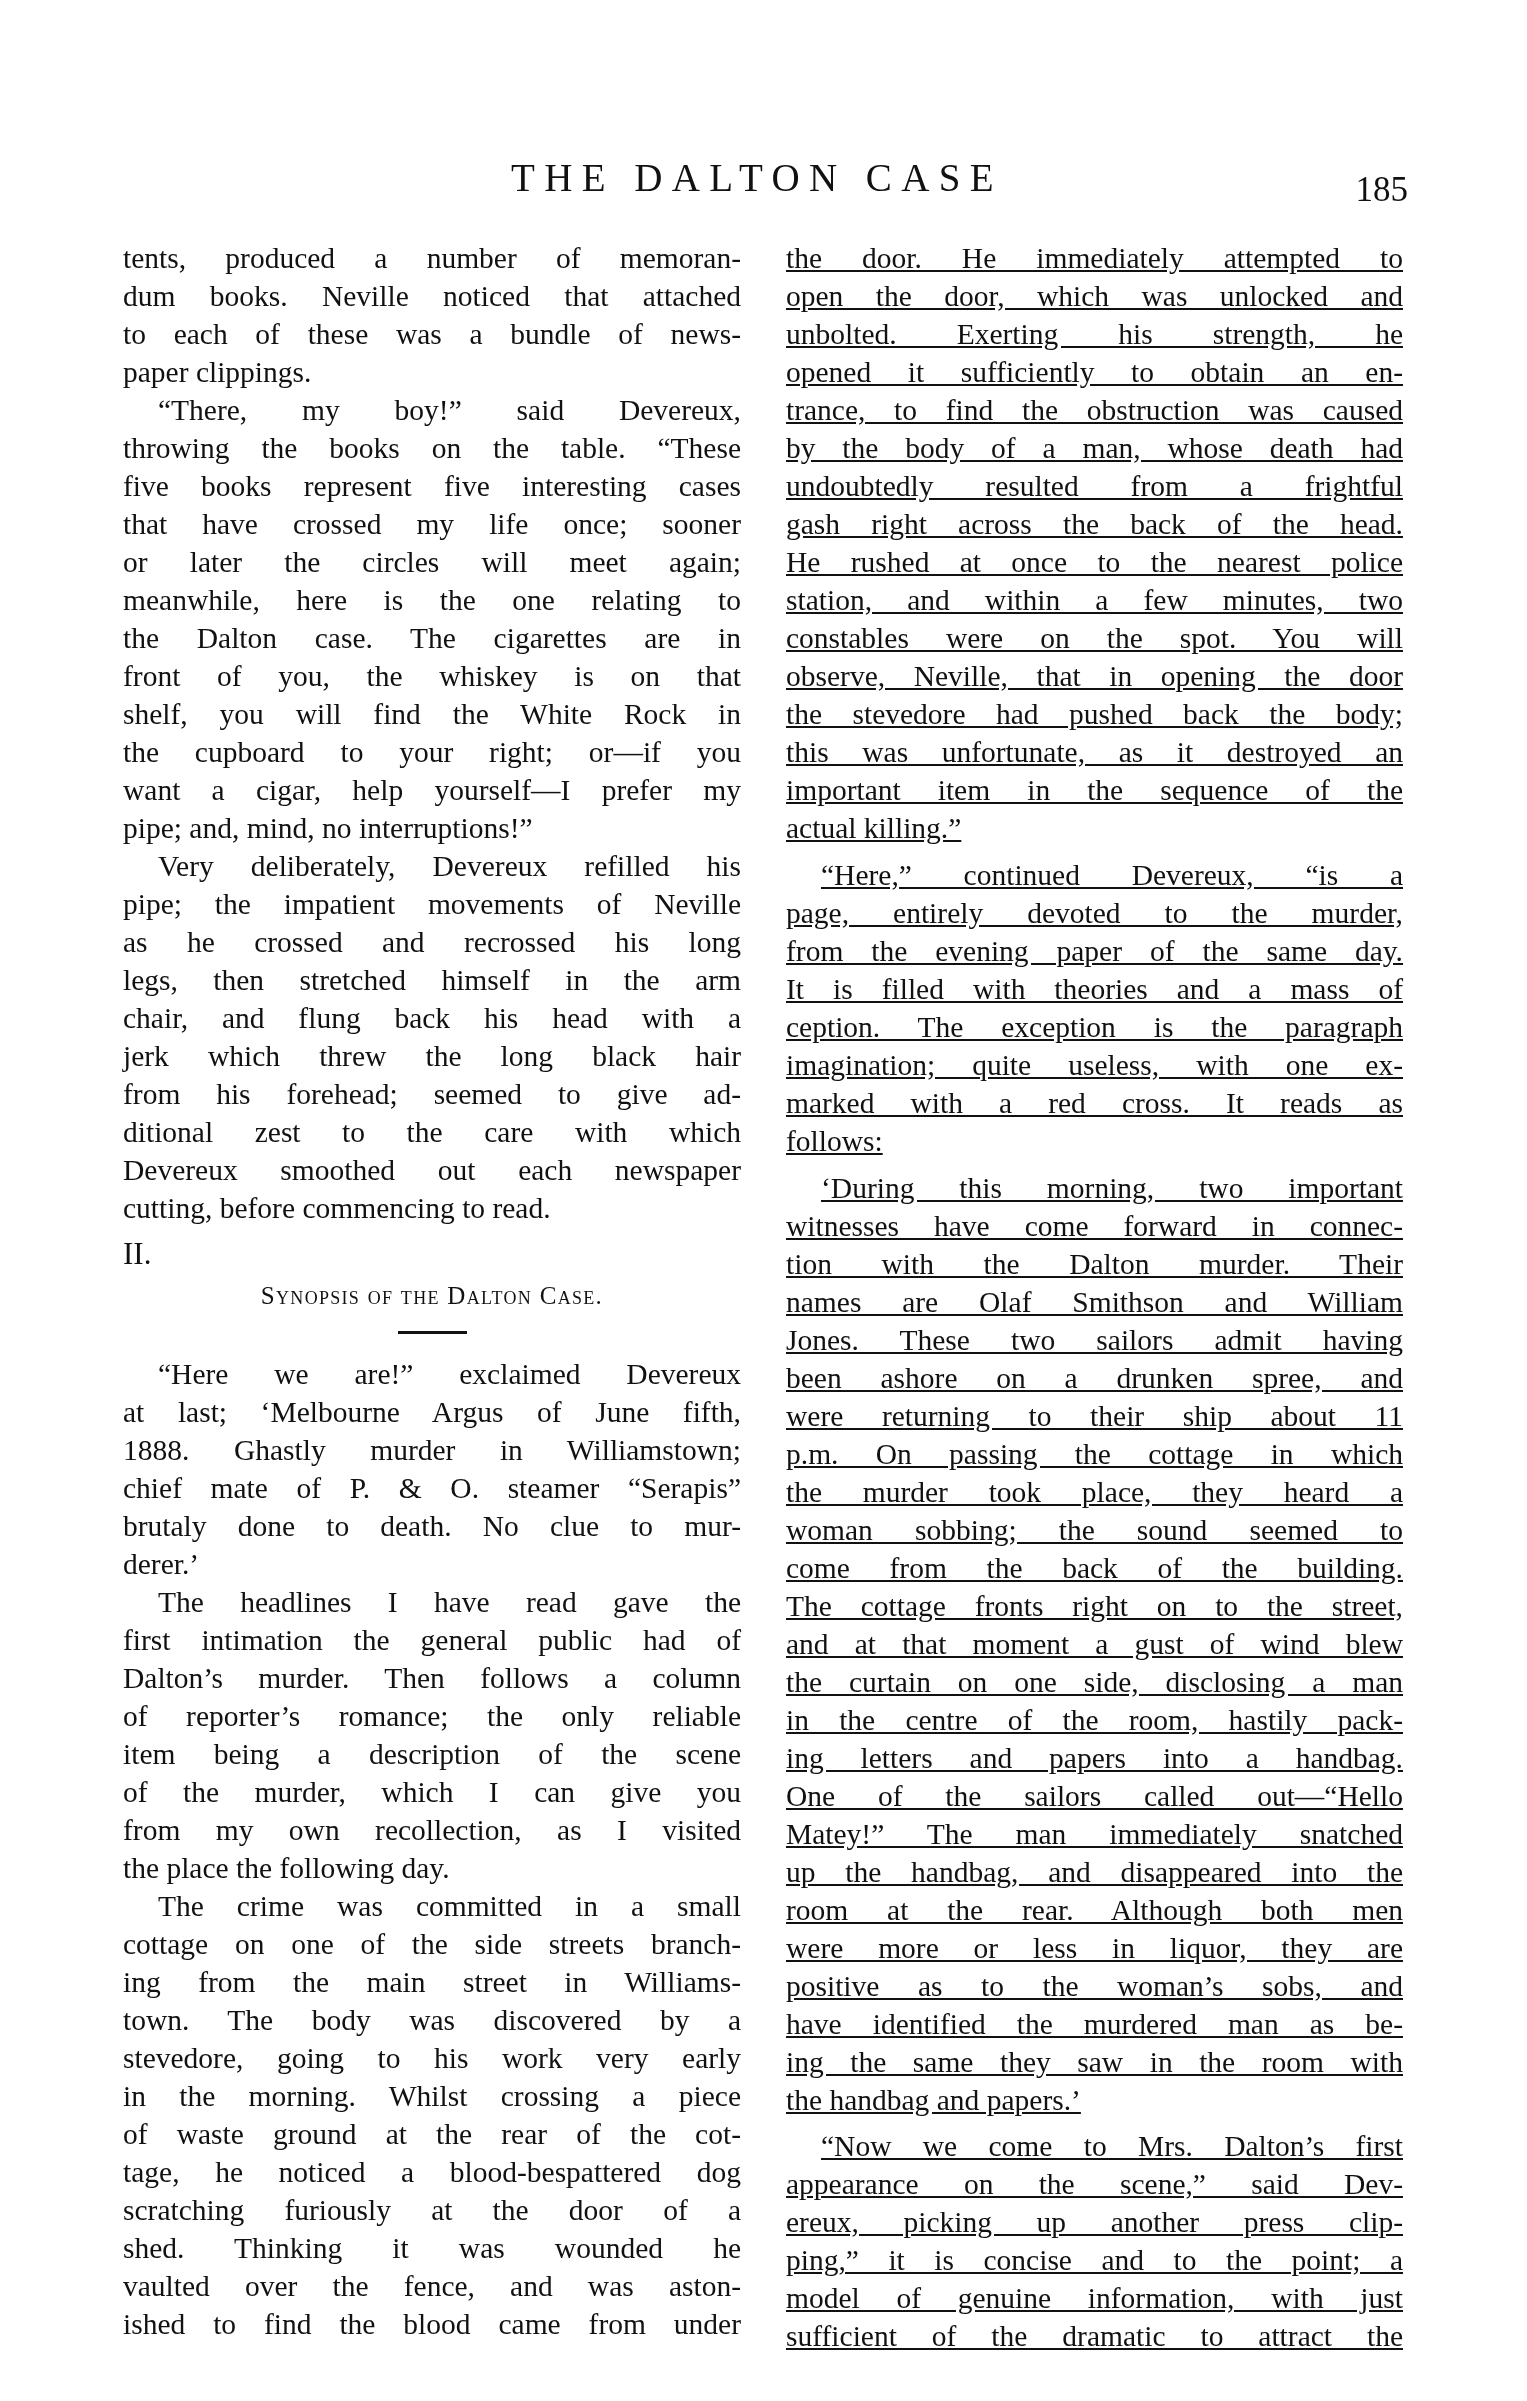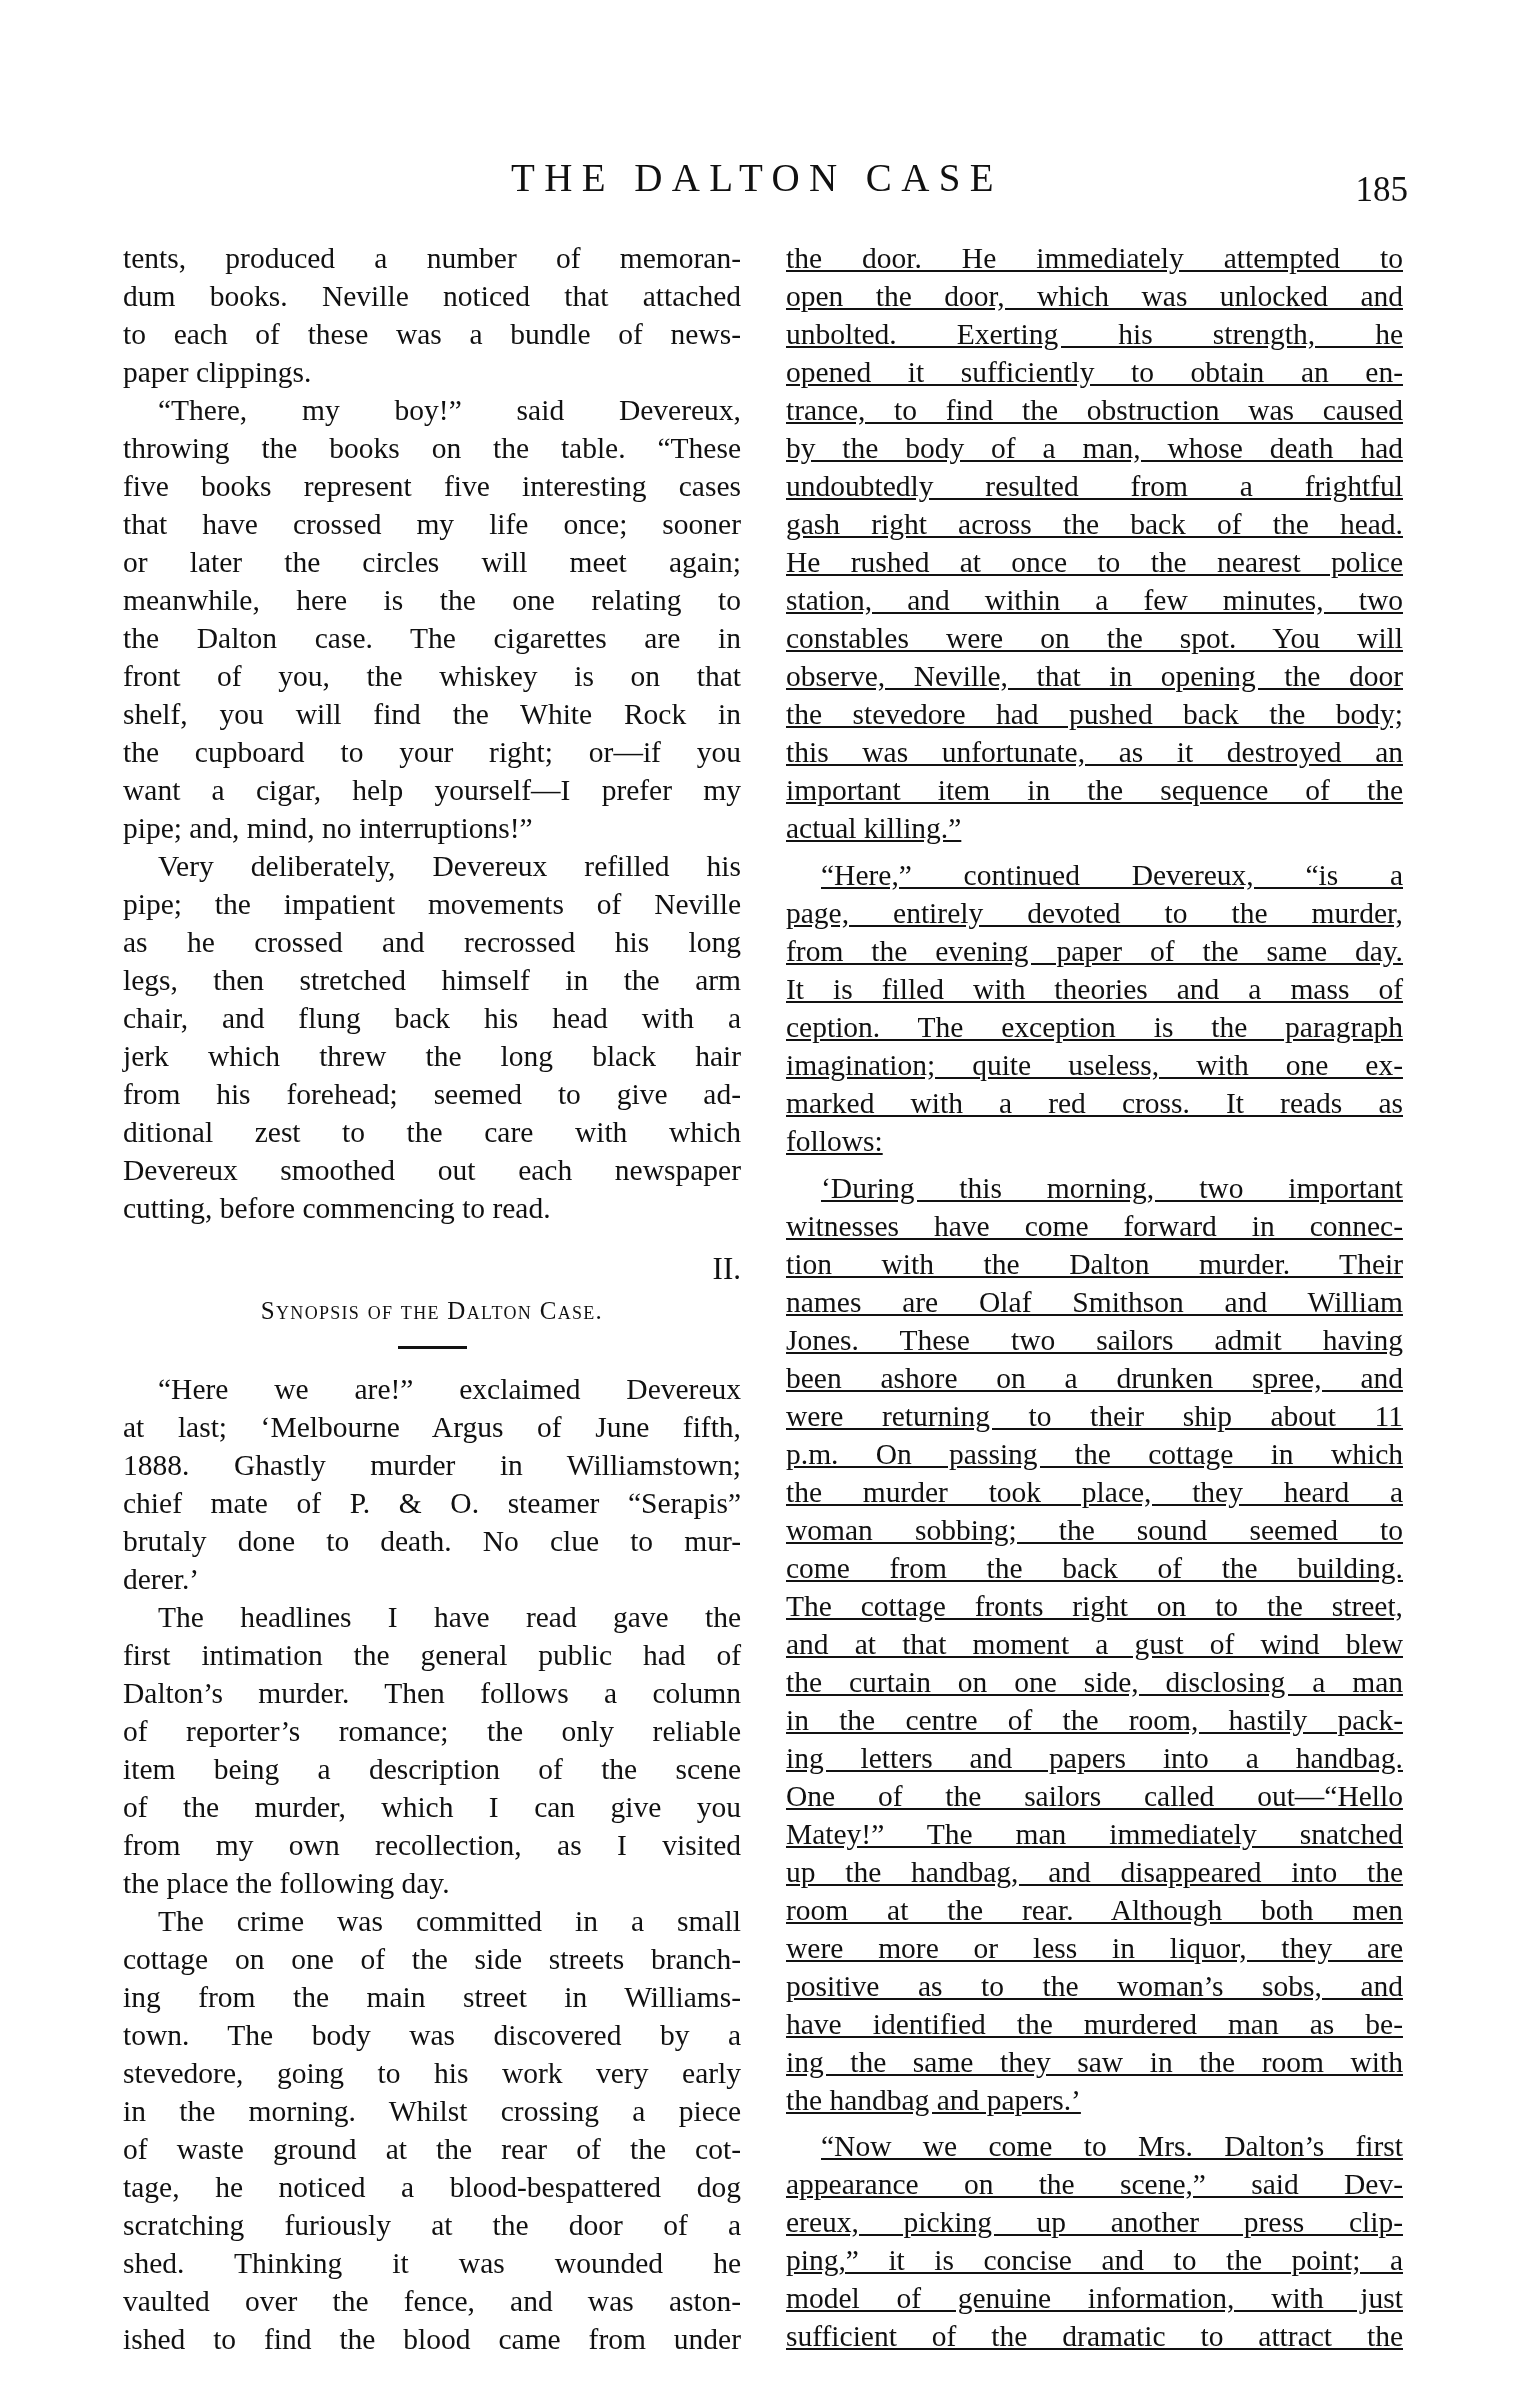--- a/index.html
+++ b/index.html
@@ -7,21 +7,21 @@
   .running-head { position: absolute; top: 156px; left: 0; width: 1527px; height: 44px; }
   .running-title { position: absolute; left: 496px; width: 522px; top: 0; text-align: center; font-size: 39px; letter-spacing: 9.4px; line-height: 44px; }
   .page-number { position: absolute; left: 1345px; width: 63px; top: 3.8px; text-align: right; font-size: 35px; line-height: 44px; margin-top: 8px; }
   .col { position: absolute; top: 239px; }
   .col-left { left: 123px; width: 618px; font-family: Liberation Serif, serif; }
   .col-right { left: 786px; width: 617px; text-decoration: underline; }
   .line { display: block; height: 38px; line-height: 38px; font-size: 29.5px; text-align: justify; text-align-last: justify; white-space: nowrap; overflow: visible; }
   .line.last { text-align-last: left; }
   .line.indent { padding-left: 35px; }
   .gap { display: block; height: 8.8px; }
-  .section-num { display: block; text-align: right; font-size: 31px; height: 44px; line-height: 44px; margin-top: 20px; }
+  .section-num { display: block; text-align: left; font-size: 31px; height: 44px; line-height: 44px; margin-top: 5px; }
   .section-title { display: block; text-align: center; font-size: 25px; letter-spacing: 1.3px; height: 39px; line-height: 39px; font-variant: small-caps; }
   .section-rule { display: block; width: 69px; height: 2.5px; background: #111; margin: 16.3px auto 21.4px auto; }
 </style>
 </head>
 <body>
 
 <div class="running-head">
   <div class="running-title">THE DALTON CASE</div>
   <div class="page-number">185</div>
 </div>

